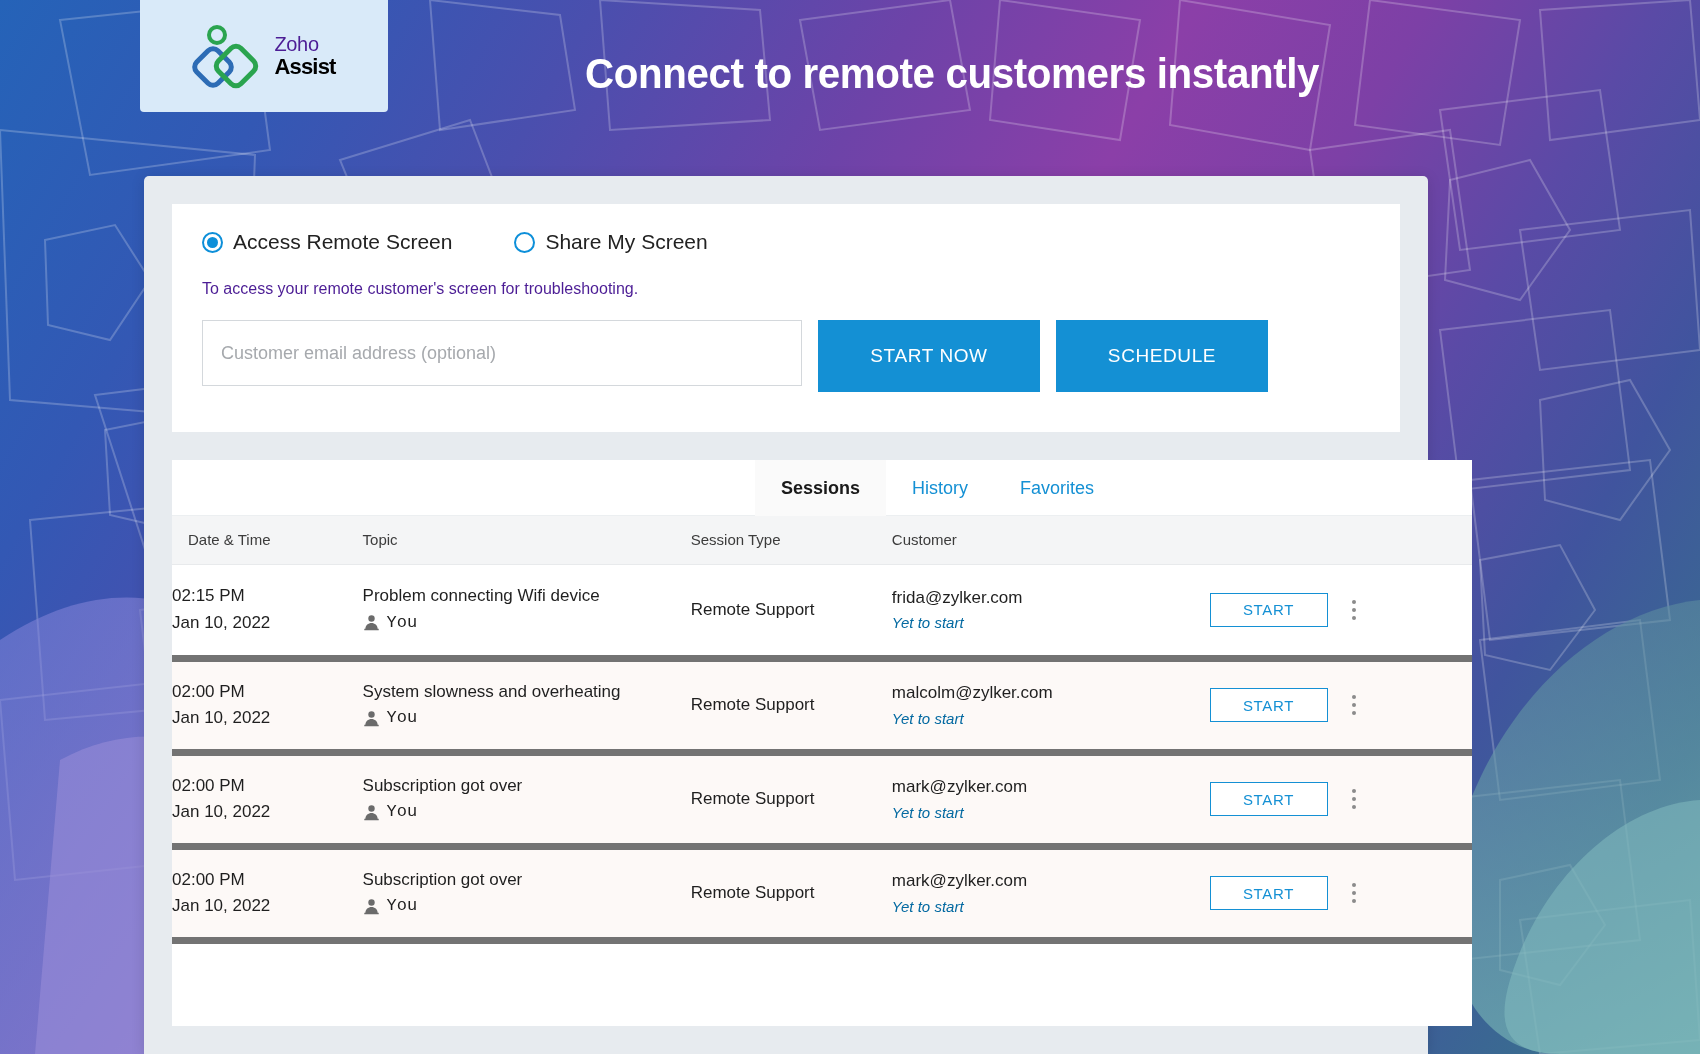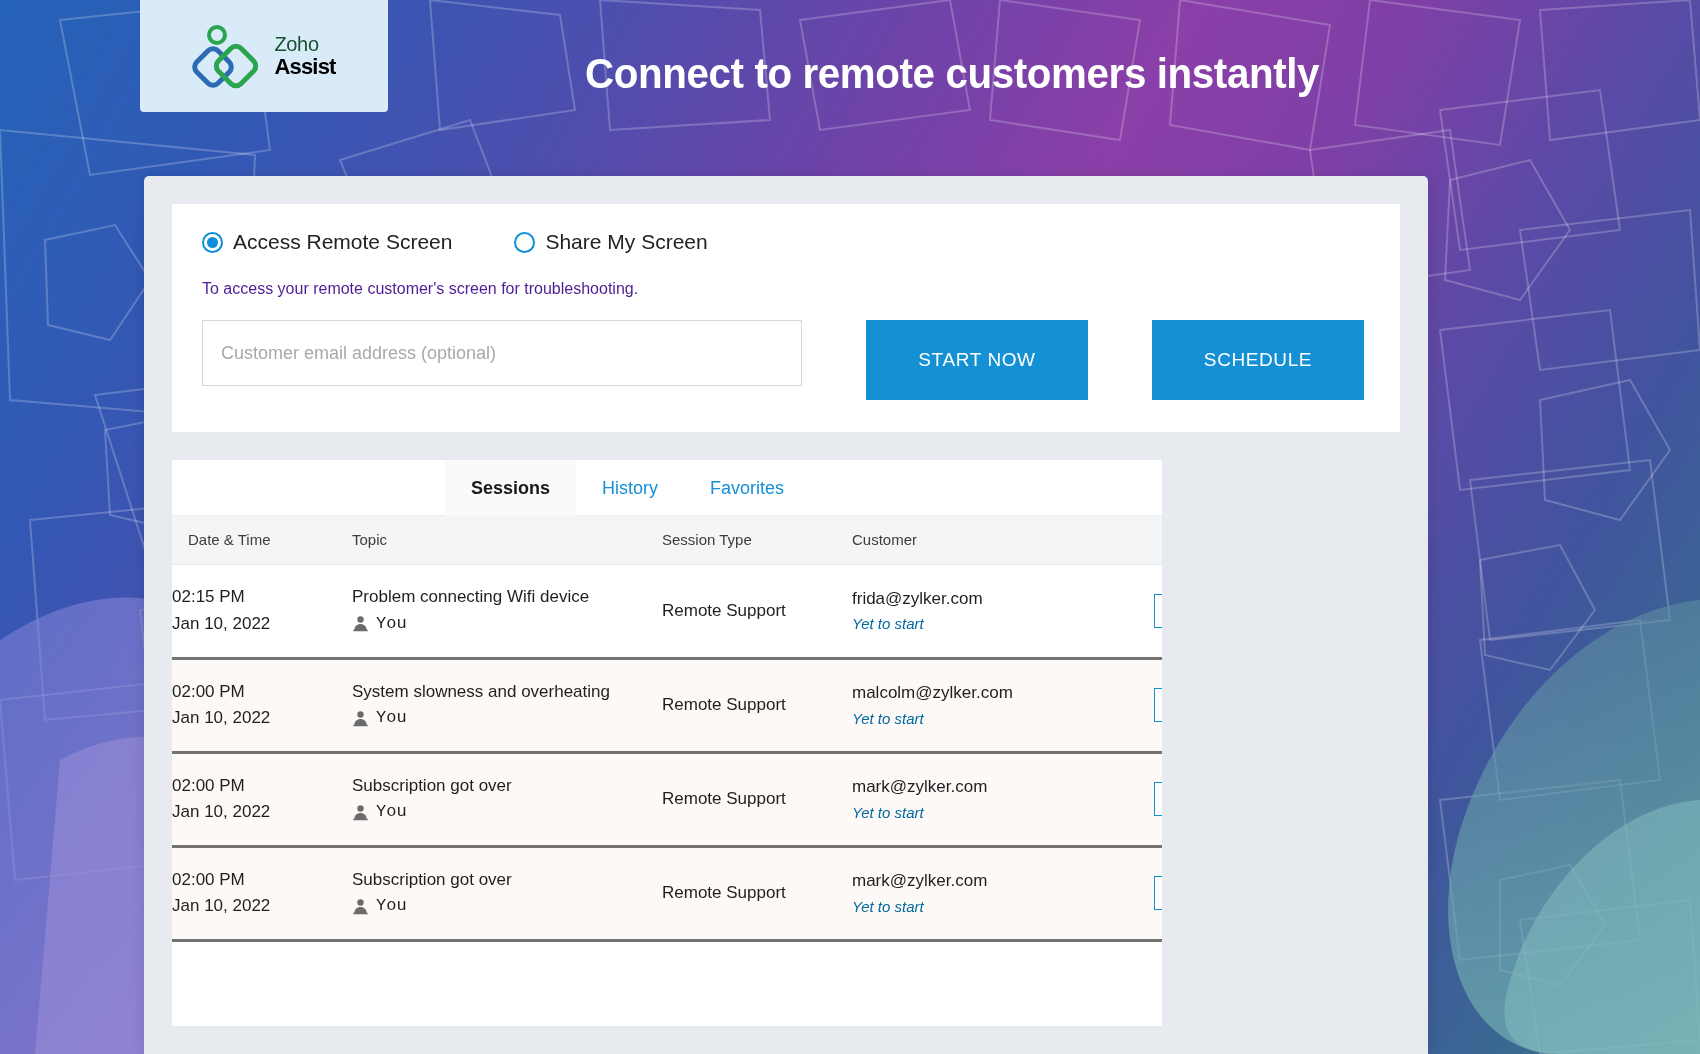--- a/index.html
+++ b/index.html
@@ -60,21 +60,21 @@
     align-items: center;
     justify-content: center;
     gap: 10px;
   }
 
   #logo-mark { width: 72px; height: 66px; flex: 0 0 auto; }
 
   #logo-text { display: flex; flex-direction: column; line-height: 1; }
   #logo-zoho {
     font-size: 20px;
-    color: #14532d;
+    color: #4c1d95;
     letter-spacing: -0.3px;
     margin-bottom: 2px;
     font-weight: 400;
   }
   #logo-assist {
     font-size: 22px;
     font-weight: bold;
     color: #000;
     letter-spacing: -0.8px;
   }
@@ -150,37 +150,36 @@
     background: #fff;
     padding: 0 18px;
     font-size: 18px;
     color: #333;
     font-family: "Liberation Sans", sans-serif;
     outline: none;
   }
   #email-input::placeholder { color: #a6a9ad; }
 
   .blue-btn {
-    height: 80px;
+    height: 72px;
     background: #1490d4;
     border: none;
     color: #fff;
     font-size: 19px;
     letter-spacing: 0.6px;
     font-family: "Liberation Sans", sans-serif;
     cursor: pointer;
-    margin-left: 48px;
   }
   #start-now-btn { width: 222px; }
   #schedule-btn  { width: 212px; }
 
   
   #sessions-panel {
     background: #ffffff;
-    width: 990px;
+    width: 1300px;
     margin-top: 28px;
     height: 566px;
     overflow: hidden;
   }
 
   #tab-bar {
     display: flex;
     justify-content: flex-end;
     height: 56px;
     border-bottom: 1px solid #eceff1;
@@ -213,21 +212,21 @@
     padding: 14px 0 14px 0;
     height: 48px;
     border-bottom: 1px solid #e8eaec;
   }
   th.c-date  { width: 180px; padding-left: 16px !important; }
   th.c-topic { width: 310px; }
   th.c-type  { width: 190px; }
   th.c-cust  { width: 268px; }
   th.c-act   { width: 280px; }
 
-  #sessions-table tbody tr { height: 94px; border-bottom: 3px solid #737373; }
+  #sessions-table tbody tr { height: 94px; border-bottom: 7px solid #737373; }
   #sessions-table tbody tr.tinted { background: #fdf9f7; }
 
   #sessions-table tbody td {
     vertical-align: middle;
     font-size: 17px;
     color: #1f1f1f;
     padding: 0;
   }
   td.c-date { padding-left: 16px; }
 

